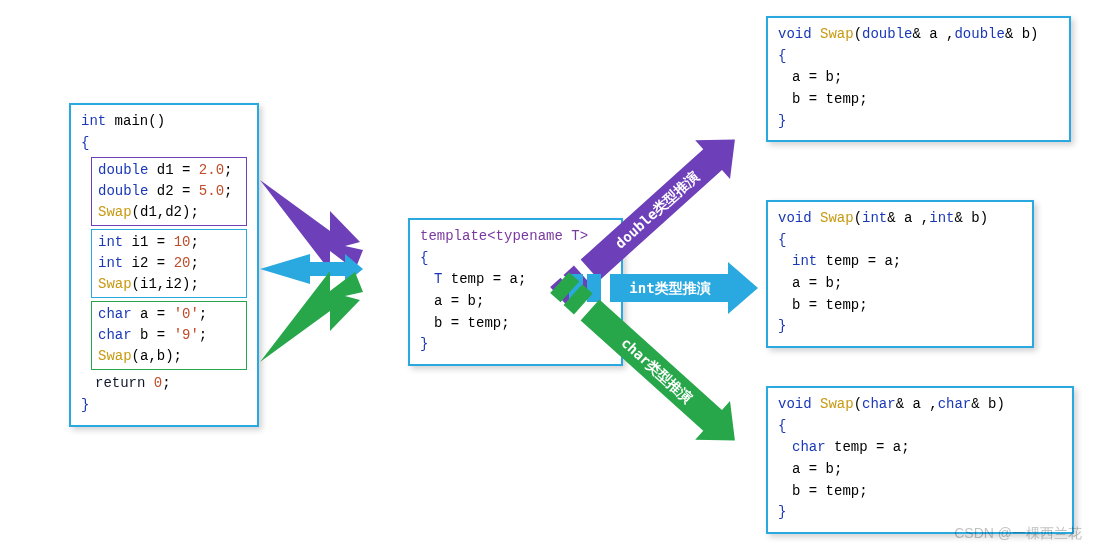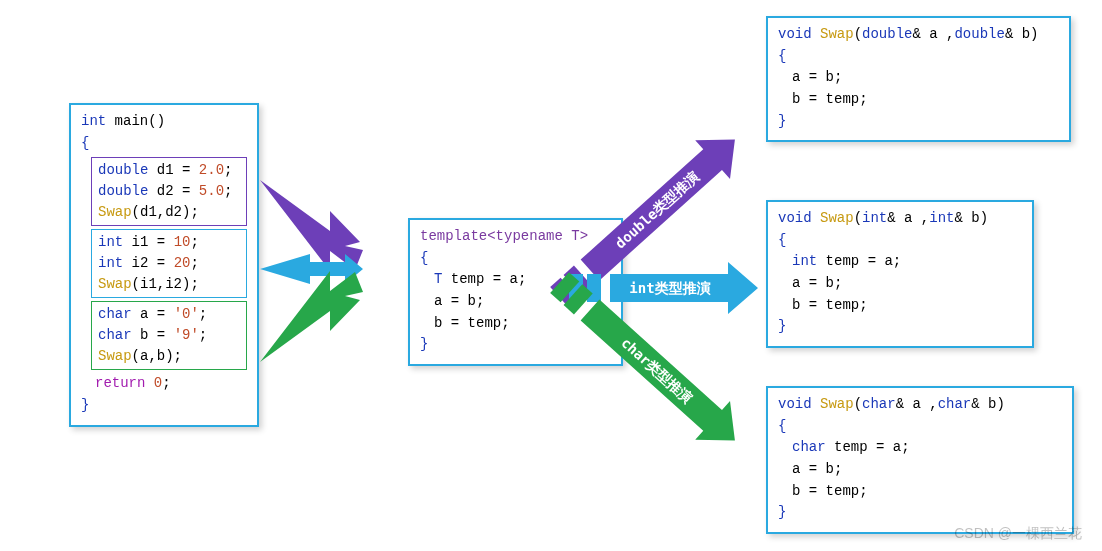--- a/index.html
+++ b/index.html
@@ -27,21 +27,21 @@
     padding: 2px 6px;
     line-height: 1.5;
   }
   .main-box   { left: 69px;  top: 103px; width: 190px; }
   .tmpl-box   { left: 379px; top: 218px; width: 215px; margin-left: 29px; }
   .double-box { left: 766px; top:  16px; width: 305px; }
   .int-box    { left: 766px; top: 200px; width: 268px; }
   .char-box   { left: 766px; top: 386px; width: 308px; }
 
   .kw-type { color: #1a38b8; }           
-  .kw-ret  { color: #a21caf; }           
+  .kw-ret  { color: #0f172a; }           
   .fn      { color: #c79a12; }           
   .tmpl-kw { color: #7a3aa0; }           
   .num     { color: #c04b28; }           
   .chr     { color: #c04b28; }           
   .br      { color: #1a38b8; }           
 
   .indent1 { display:block; padding-left: 14px; }
   .line    { display:block; }
 
   .border-purple { border-color: #6d3fb8; }

